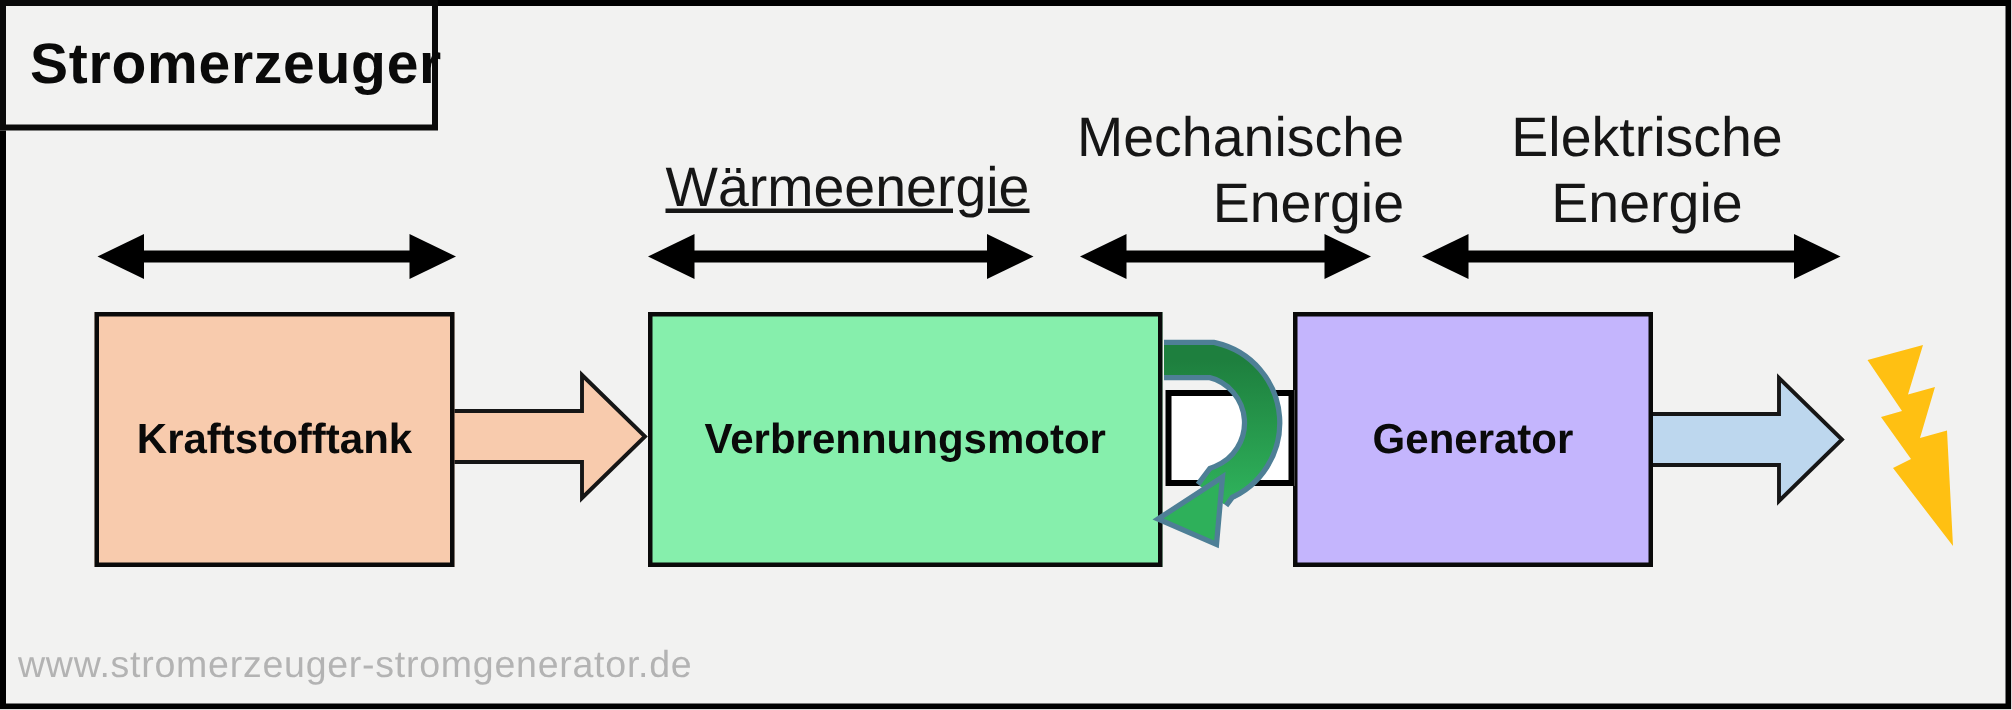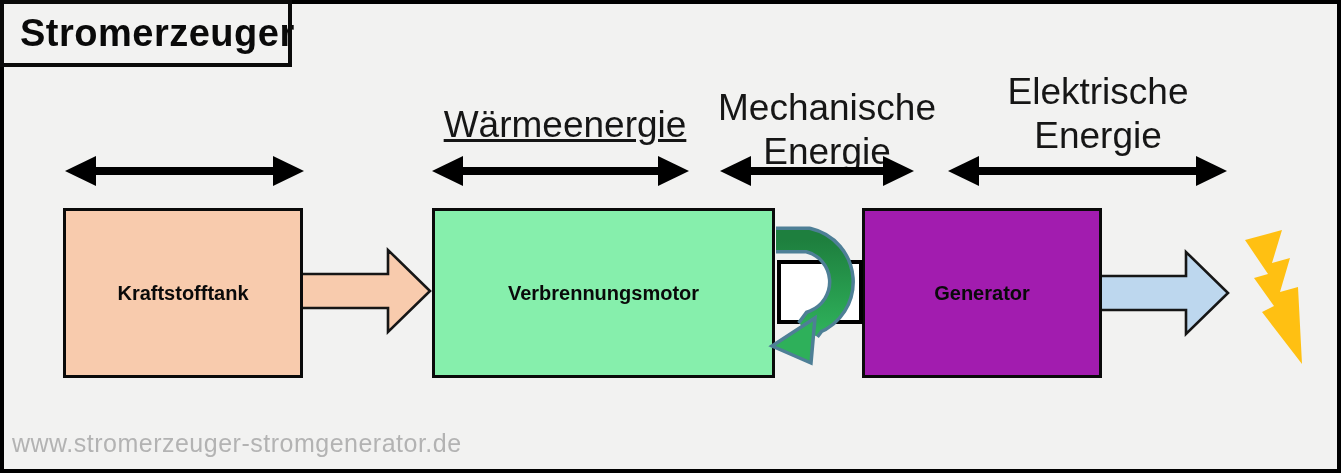--- a/index.html
+++ b/index.html
@@ -5,41 +5,41 @@
   html,body{margin:0;padding:0;background:#ffffff;}
   .canvas{
     position:relative;
     width:1341px;height:473px;
     background:#F2F2F1;
     font-family:"Liberation Sans", sans-serif;
     overflow:hidden;
   }
   .frame{position:absolute;inset:0;border:4px solid #000;z-index:40;pointer-events:none;}
   .title-box{
-    position:absolute;left:0;top:0;width:292px;height:67px;
+    position:absolute;left:0;top:0;width:292px;height:87px;
     border:4px solid #0a0a0a;background:#F2F2F1;
     display:flex;align-items:center;box-sizing:border-box;
     padding-left:16px;z-index:45;
     font-size:38px;font-weight:bold;color:#0a0a0a;letter-spacing:0.5px;
   }
   .flow-label{
     position:absolute;transform:translateX(-50%);
     font-size:37px;color:#161616;line-height:44px;
     text-align:center;white-space:pre-line;z-index:10;
   }
   .darrow{position:absolute;z-index:10;}
   .node{
     position:absolute;top:208px;height:170px;
     border:3px solid #0a0a0a;box-sizing:border-box;
     display:flex;align-items:center;justify-content:center;
-    font-size:20px;font-weight:bold;color:#0a0a0a;z-index:2;
+    font-size:28px;font-weight:bold;color:#0a0a0a;z-index:2;
   }
   .node-kraftstofftank{left:63px;width:240px;background:#F8CBAD;}
   .node-verbrennungsmotor{left:432px;width:343px;background:#86efac;}
-  .node-generator{left:862px;width:240px;background:#a21caf;}
+  .node-generator{left:862px;width:240px;background:#c4b5fd;}
   .block-arrow{position:absolute;z-index:1;}
   .shaft-box{
     position:absolute;left:777px;top:260px;width:86px;height:64px;
     background:#ffffff;border:4px solid #000;box-sizing:border-box;z-index:5;
   }
   .rotation-arrow{position:absolute;left:768px;top:216px;z-index:8;}
   .lightning{position:absolute;left:1232px;top:230px;z-index:3;}
   .watermark{
     position:absolute;left:12px;top:429px;
     font-size:25px;font-weight:normal;color:#B3B3B3;z-index:20;
@@ -48,21 +48,21 @@
 </style>
 </head>
 <body>
 
 <div class="canvas">
   <div class="frame"></div>
 
   <div class="title-box">Stromerzeuger</div>
 
   <div class="flow-label" style="left:565px;top:103px;text-decoration:underline;">Wärmeenergie</div>
-  <div class="flow-label" style="left:827px;top:86px;">Mechanische
+  <div class="flow-label" style="left:827px;top:70px;text-align:right;">Mechanische
 Energie</div>
   <div class="flow-label" style="left:1098px;top:70px;">Elektrische
 Energie</div>
 
   <svg class="darrow" style="left:63px;top:151px;" width="243" height="40" viewBox="0 0 243 40">
     <line x1="18" y1="20" x2="225" y2="20" stroke="#000" stroke-width="8"></line>
     <polygon points="2,20 33,5 33,35" fill="#000"></polygon>
     <polygon points="241,20 210,5 210,35" fill="#000"></polygon>
   </svg>
   <svg class="darrow" style="left:430px;top:151px;" width="261" height="40" viewBox="0 0 261 40">

